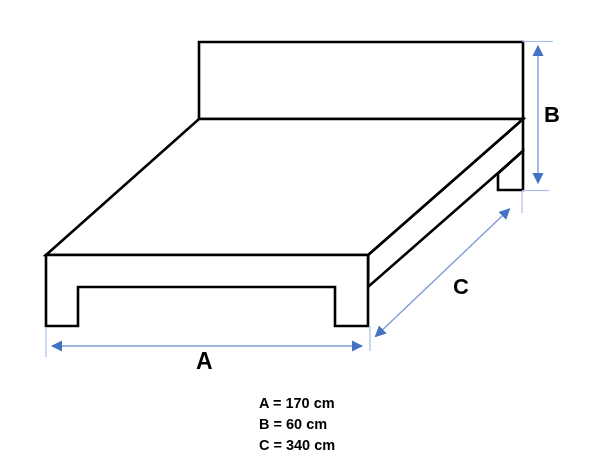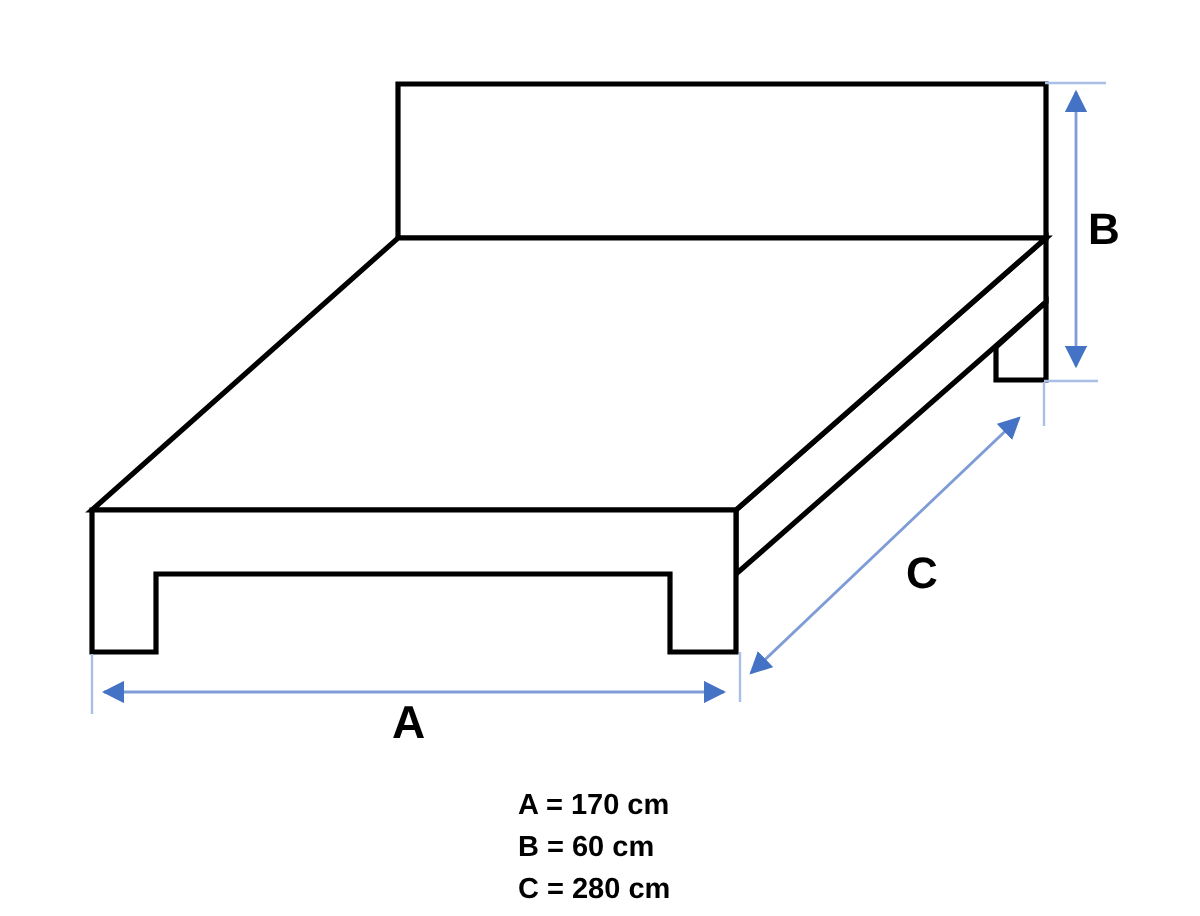--- a/index.html
+++ b/index.html
@@ -76,16 +76,16 @@
     </g>
   </svg>
 
   <div class="dim-label a">A</div>
   <div class="dim-label b">B</div>
   <div class="dim-label c">C</div>
 
   <div class="legend">
     <div>A = 170 cm</div>
     <div>B = 60 cm</div>
-    <div>C = 280 cm</div>
+    <div>C = 340 cm</div>
   </div>
 
 </div>
 
 </body></html>

